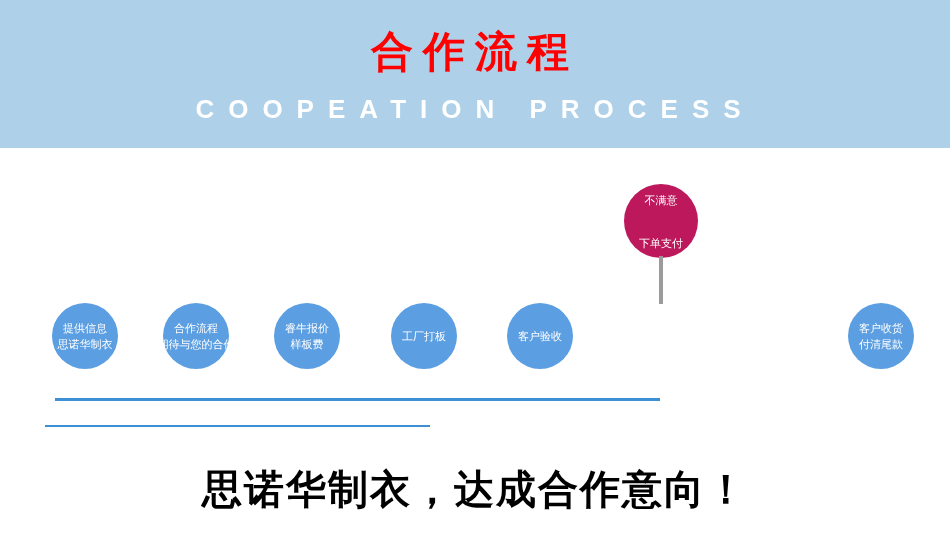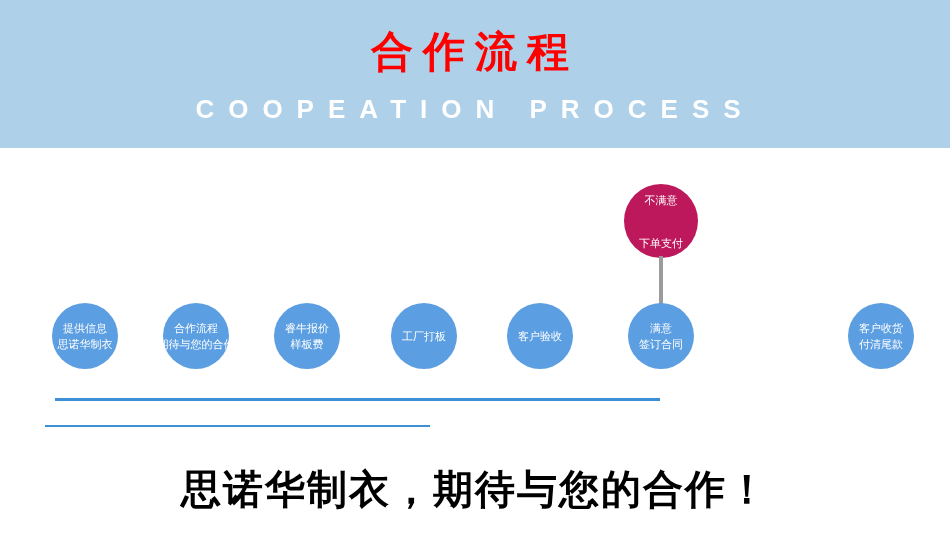--- a/index.html
+++ b/index.html
@@ -159,33 +159,29 @@
     <div class="circle step" style="left:507px">
       <div class="cl">客户验收</div>
       <div class="cl"></div>
     </div>
 
     <div class="circle step" style="left:391px">
       <div class="cl">工厂打板</div>
       <div class="cl"></div>
     </div>
 
-    <div class="circle step" style="left:628px">
-      <div class="cl">满意</div>
-      <div class="cl">签订合同</div>
-    </div>
 
 
     <div class="circle step" style="left:848px">
       <div class="cl">客户收货</div>
       <div class="cl">付清尾款</div>
     </div>
 
     <div class="underline-1"></div>
     <div class="underline-2"></div>
 
   </div>
 
   <div class="footer">
-    <h2 class="slogan">思诺华制衣，期待与您的合作！</h2>
+    <h2 class="slogan">思诺华制衣，达成合作意向！</h2>
   </div>
 
 </div>
 
 </body></html>

